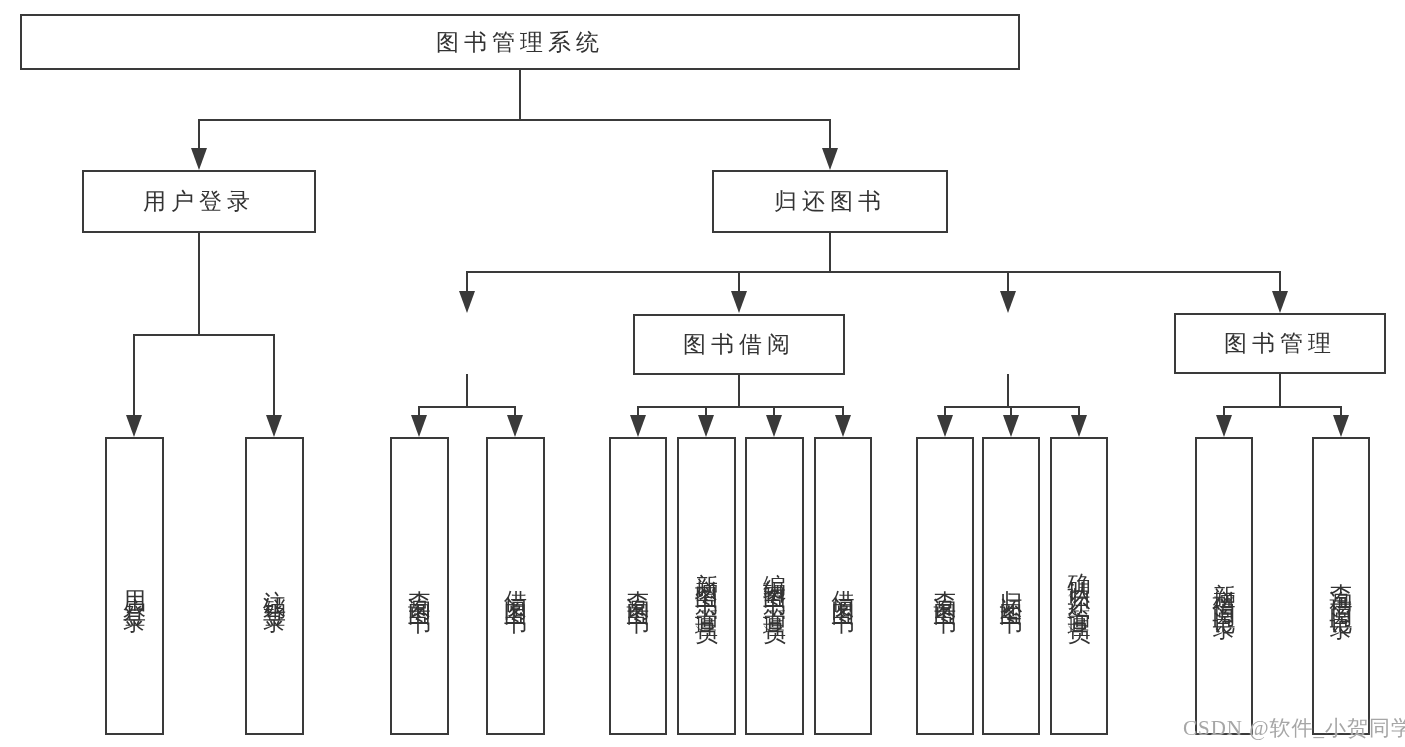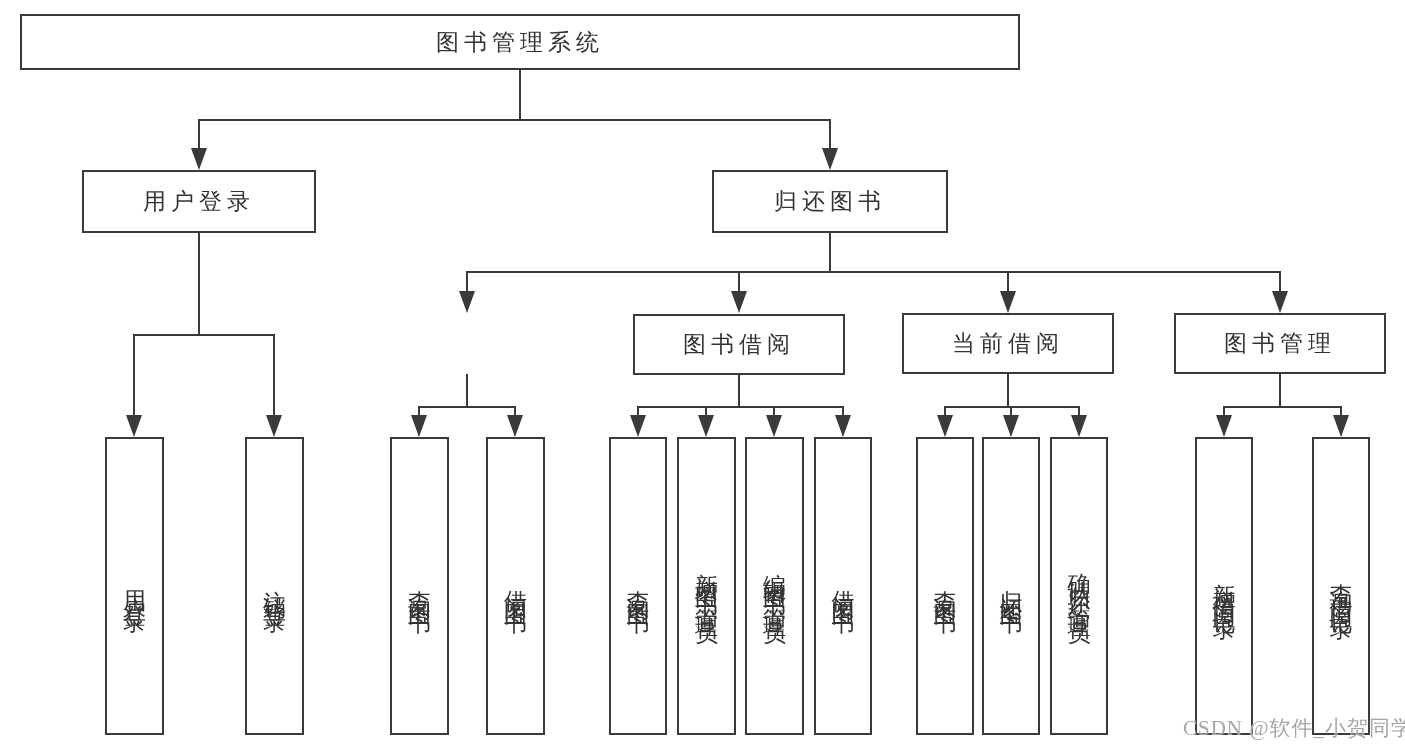--- a/index.html
+++ b/index.html
@@ -90,21 +90,20 @@
   <div class="vline" style="left:466px; top:273px; height:20px;"></div>
   <div class="arrow" style="left:459px; top:291px;"></div>
   <div class="vline" style="left:738px; top:273px; height:20px;"></div>
   <div class="arrow" style="left:731px; top:291px;"></div>
   <div class="vline" style="left:1007px; top:273px; height:20px;"></div>
   <div class="arrow" style="left:1000px; top:291px;"></div>
   <div class="vline" style="left:1279px; top:273px; height:20px;"></div>
   <div class="arrow" style="left:1272px; top:291px;"></div>
 
   <div class="box" style="left:633px; top:314px; width:212px; height:61px;">图书借阅</div>
-  <div class="box" style="left:902px; top:313px; width:212px; height:61px;">当前借阅</div>
   <div class="box" style="left:1174px; top:313px; width:212px; height:61px;">图书管理</div>
 
   <div class="vline" style="left:466px; top:374px; height:34px;"></div>
   <div class="hline" style="left:418px; top:406px; width:98px;"></div>
   <div class="vline" style="left:418px; top:408px; height:8px;"></div>
   <div class="arrow" style="left:411px; top:415px;"></div>
   <div class="vline" style="left:514px; top:408px; height:8px;"></div>
   <div class="arrow" style="left:507px; top:415px;"></div>
 
   <div class="vline" style="left:738px; top:374px; height:34px;"></div>

